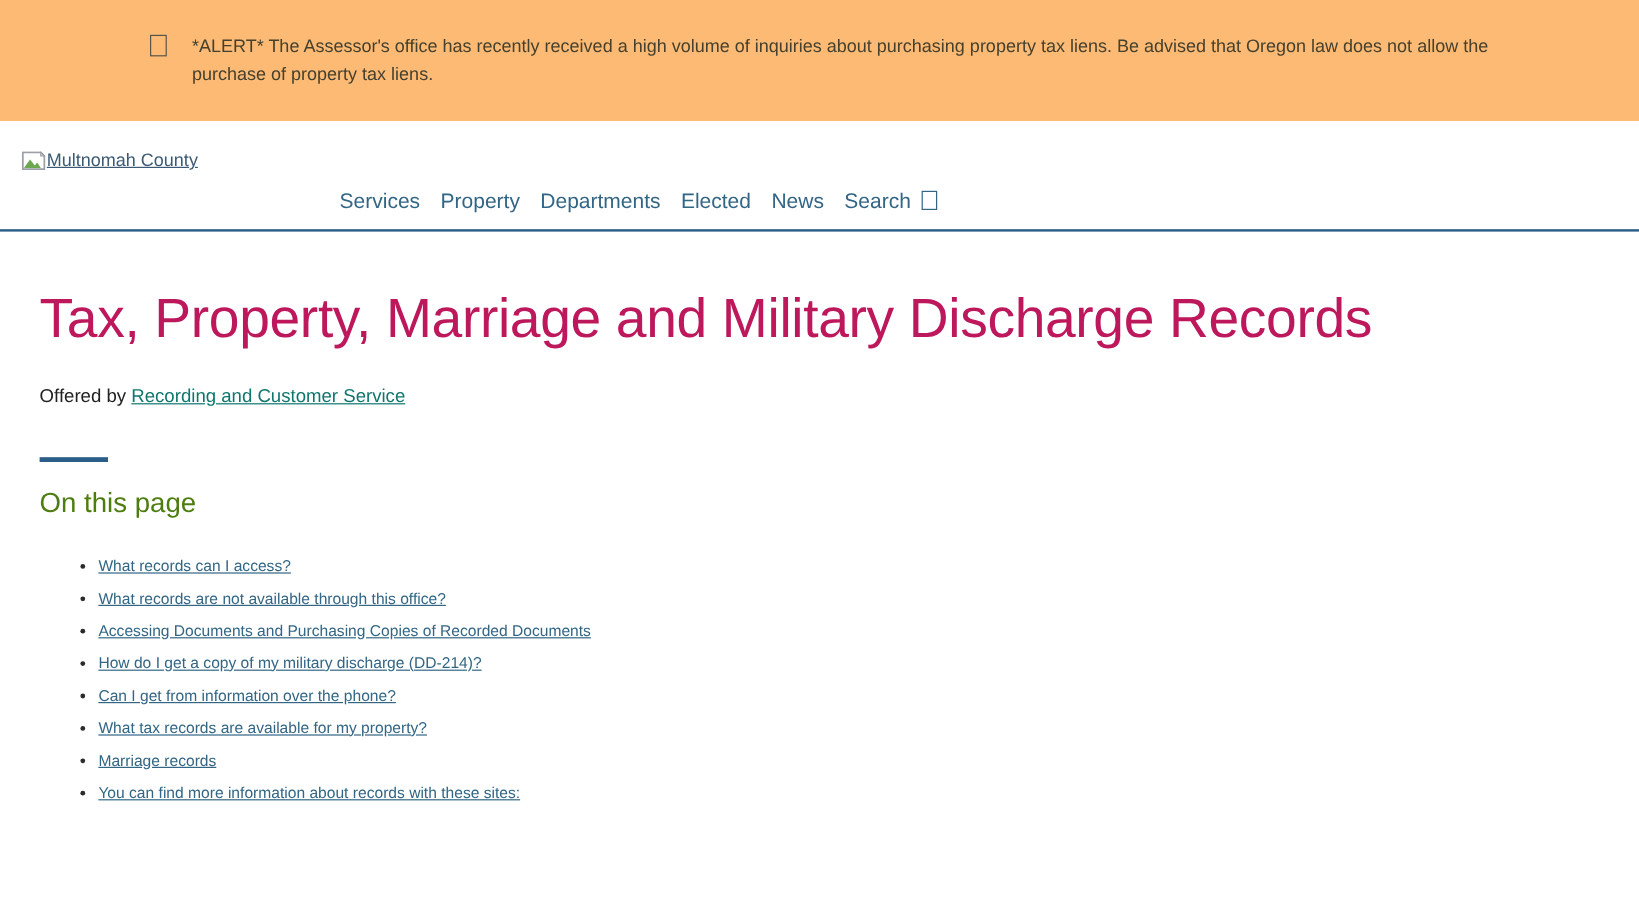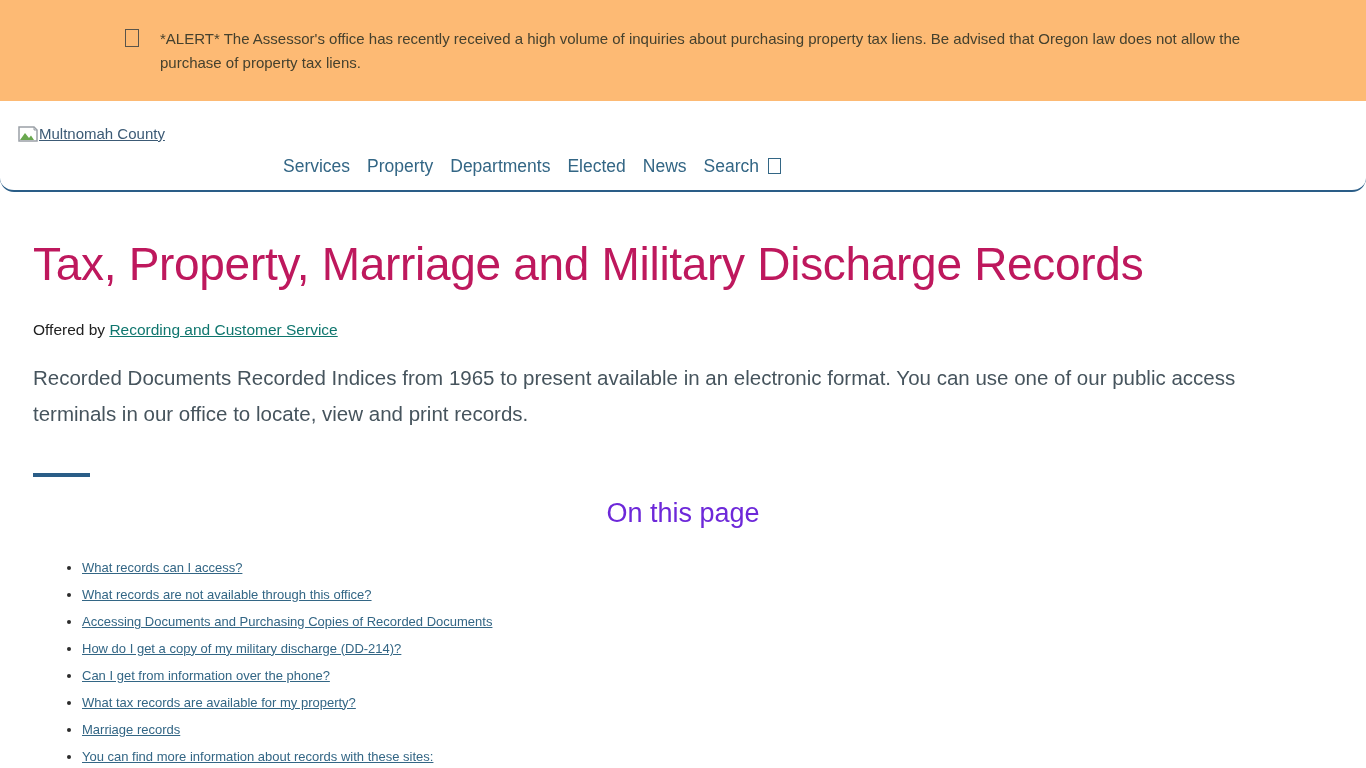--- a/index.html
+++ b/index.html
@@ -30,21 +30,20 @@
     line-height: 24px;
     color: #45412e;
     max-width: 1085px;
   }
 
   
   .site-header {
     background: #ffffff;
     border-bottom: 2px solid #2a5d87;
     padding: 24px 0 13px 0;
-    border-radius: 14px;
   }
   .logo-link {
     margin-left: 18px;
     display: inline-flex;
     align-items: center;
     gap: 1px;
     color: #3c5a75;
     font-size: 15px;
     text-decoration: underline;
     cursor: pointer;
@@ -101,24 +100,23 @@
     max-width: 1270px;
   }
   .section-divider {
     margin-top: 41px;
     width: 57px;
     height: 4px;
     background: #2a5d87;
   }
   .toc-heading {
     margin: 21px 0 0 0;
-    font-size: 27px;
+    font-size: 23px;
     font-weight: 400;
-    color: #6d28d9;
-    text-align: center;
+    color: #4d7c0f;
   }
   .toc-list {
     margin: 25px 0 0 0;
     padding: 0 0 0 49px;
     list-style: disc;
     color: #2b2b2b;
   }
   .toc-list li {
     font-size: 13px;
     line-height: 27px;
@@ -173,21 +171,20 @@
   </div>
 </div>
 
 <div class="main">
   <h1 class="page-title">Tax, Property, Marriage and Military Discharge Records</h1>
 
   <div class="offered-by">
     <span>Offered by </span><a>Recording and Customer Service</a>
   </div>
 
-  <p class="intro">Recorded Documents Recorded Indices from 1965 to present available in an electronic format. You can use one of our public access terminals in our office to locate, view and print records.</p>
 
   <div class="section-divider"></div>
 
   <h2 class="toc-heading">On this page</h2>
 
   <ul class="toc-list">
     <li><a>What records can I access?</a></li>
     <li><a>What records are not available through this office?</a></li>
     <li><a>Accessing Documents and Purchasing Copies of Recorded Documents</a></li>
     <li><a>How do I get a copy of my military discharge (DD-214)?</a></li>

